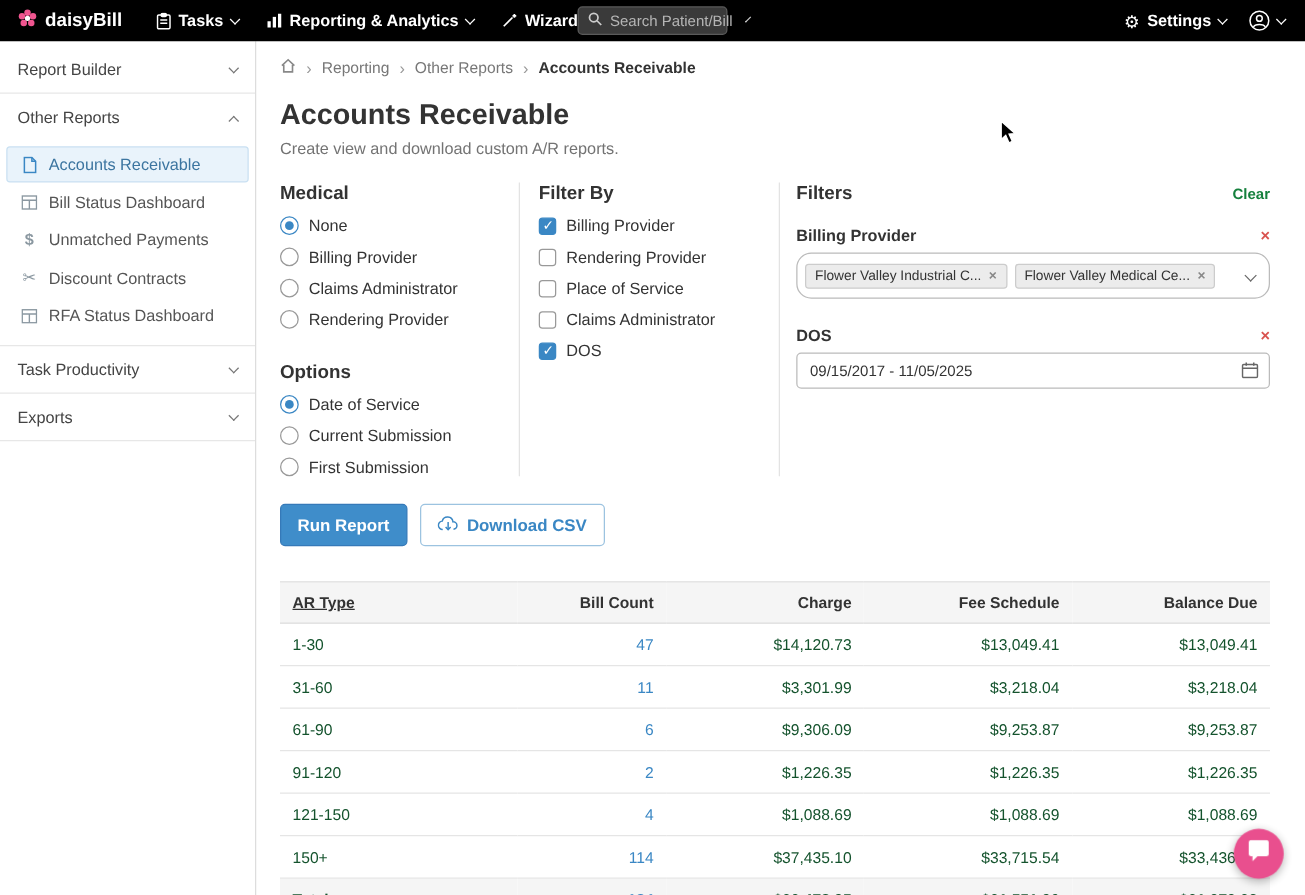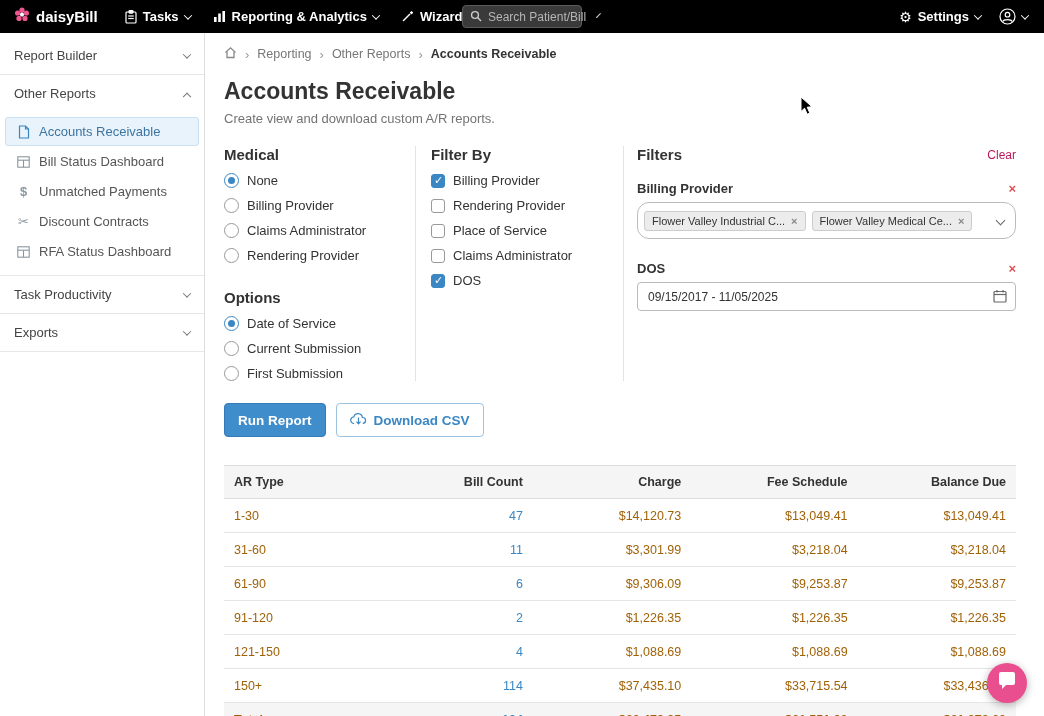--- a/index.html
+++ b/index.html
@@ -53,42 +53,42 @@
   .radio { width:15px; height:15px; border:1px solid #999; border-radius:50%; background:#fff; position:relative; flex-shrink:0; }
   .radio.checked { border-color:#3a87c4; }
   .radio.checked::after { content:""; position:absolute; left:3px; top:3px; width:7px; height:7px; border-radius:50%; background:#3a87c4; }
   .opts-title { margin-top:26px; }
   .cbox { width:14px; height:14px; border:1px solid #999; border-radius:3px; background:#fff; flex-shrink:0; position:relative; }
   .cbox.checked { background:#3a87c4; border-color:#3a87c4; }
   .cbox.checked::after { content:"\2713"; position:absolute; left:2px; top:-1px; color:#fff; font-size:11px; font-weight:700; }
 
   
   .filters-head { display:flex; align-items:center; }
-  .clear-link { margin-left:auto; font-size:12px; font-weight:400; color:#be185d; cursor:pointer; }
+  .clear-link { margin-left:auto; font-size:12px; font-weight:700; color:#15803d; cursor:pointer; }
   .fgroup { margin-top:18px; }
   .fgroup-label-row { display:flex; align-items:center; margin-bottom:6px; }
   .fgroup-label { font-size:13px; font-weight:700; color:#333; }
   .x-remove { margin-left:auto; color:#d9534f; font-size:13px; font-weight:700; line-height:1; cursor:pointer; }
   .multiselect { position:relative; border:1px solid #bbb; border-radius:12px; min-height:37px; padding:5px 30px 5px 6px; display:flex; flex-wrap:wrap; gap:6px; align-items:center; cursor:pointer; background:#fff; }
   .tag { display:inline-flex; align-items:center; gap:6px; background:#ececec; border:1px solid #ccc; border-radius:3px; padding:3px 7px; font-size:11px; color:#333; white-space:nowrap; }
   .tag .tag-x { color:#888; font-weight:700; font-size:11px; cursor:pointer; }
   .ms-chev { position:absolute; right:11px; top:14px; width:7px; height:7px; border-right:1.5px solid #666; border-bottom:1.5px solid #666; transform:rotate(45deg); }
   .date-input { position:relative; border:1px solid #bbb; border-radius:4px; height:29px; display:flex; align-items:center; padding:0 30px 0 10px; font-size:12px; color:#333; background:#fff; cursor:pointer; }
   .cal-icon { position:absolute; right:8px; top:6px; }
 
   
   .btn-row { display:flex; gap:10px; margin-top:22px; }
   .btn-primary { background:#3f8dca; border:1px solid #3579b8; color:#fff; font-size:13.5px; font-weight:600; padding:8px 13px; border-radius:4px; cursor:pointer; font-family:inherit; }
   .btn-outline { background:#fff; border:1px solid #9cc3e0; color:#3a87c4; font-size:13.5px; font-weight:600; padding:8px 13px; border-radius:4px; cursor:pointer; display:flex; align-items:center; gap:7px; font-family:inherit; }
 
   
   .ar-table { width:100%; border-collapse:collapse; margin-top:28px; font-size:12.5px; }
   .ar-table th { background:#f5f5f5; border-top:1px solid #ddd; border-bottom:1px solid #ddd; padding:9px 10px; font-weight:700; color:#333; text-align:right; }
-  .ar-table th:first-child { text-align:left; }
-  .ar-table td { padding:9.5px 10px; border-bottom:1px solid #e5e5e5; text-align:right; color:#a16207; }
+  .ar-table th:first-child { text-align:left;text-decoration:underline; }
+  .ar-table td { padding:9.5px 10px; border-bottom:1px solid #e5e5e5; text-align:right; color:#14532d; }
   .ar-table td:first-child { text-align:left; }
   .ar-table td.link { color:#3a87c4; cursor:pointer; }
   .ar-table tr.total td { background:#f5f5f5; font-weight:700; border-top:1px solid #ddd; }
   .ar-table col.c1{width:24%} .ar-table col.c2{width:15%} .ar-table col.c3{width:20%} .ar-table col.c4{width:21%} .ar-table col.c5{width:20%}
 
   
   .chat-bubble { position:fixed; right:17px; bottom:13px; width:40px; height:40px; border-radius:50%; background:#e94f8e; display:flex; align-items:center; justify-content:center; box-shadow:0 2px 8px rgba(0,0,0,.3); cursor:pointer; z-index:50; }
   .cursor { position:fixed; left:800px; top:96px; z-index:60; pointer-events:none; }
 </style>
 </head>

